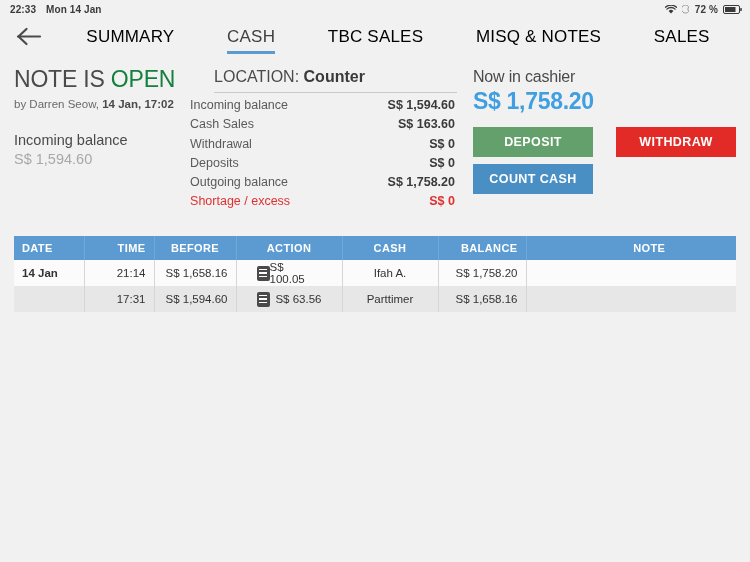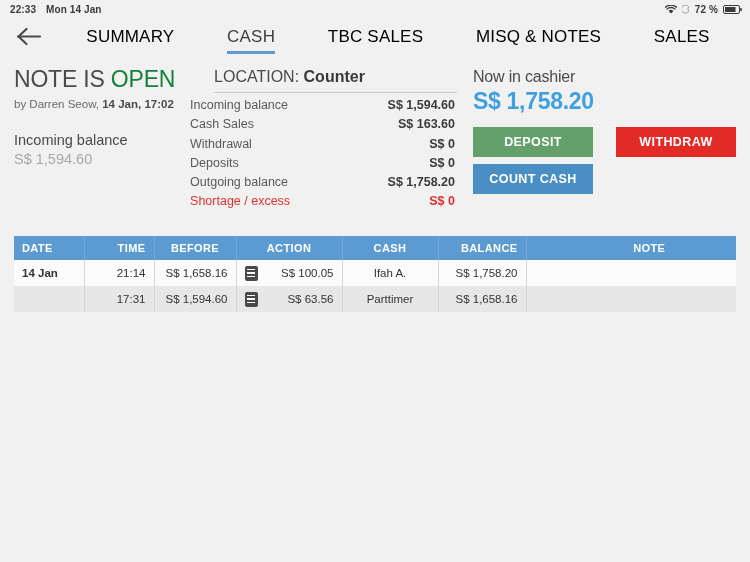--- a/index.html
+++ b/index.html
@@ -201,21 +201,21 @@
   tbody tr.odd  td { background: #fbfbfb; }
   tbody tr.even td { background: #e7e7e7; }
   td.c-date   { text-align: left; font-weight: bold; }
   td.c-time   { text-align: right; }
   td.c-before { text-align: right; }
   td.c-staff  { text-align: center; }
   td.c-bal    { text-align: right; }
   td.c-note   { text-align: left; }
 
   td.c-action {
-    padding: 0 8px;
+    padding: 0 20px;
   }
   .action-cell {
     display: flex;
     align-items: center;
     justify-content: space-between;
     height: 25px;
   }
   .receipt-icon {
     width: 13px;
     height: 15px;

